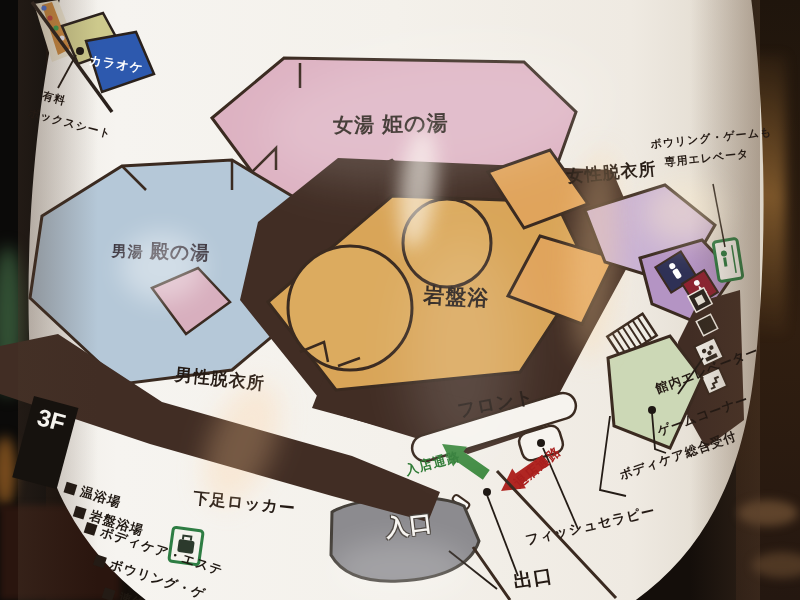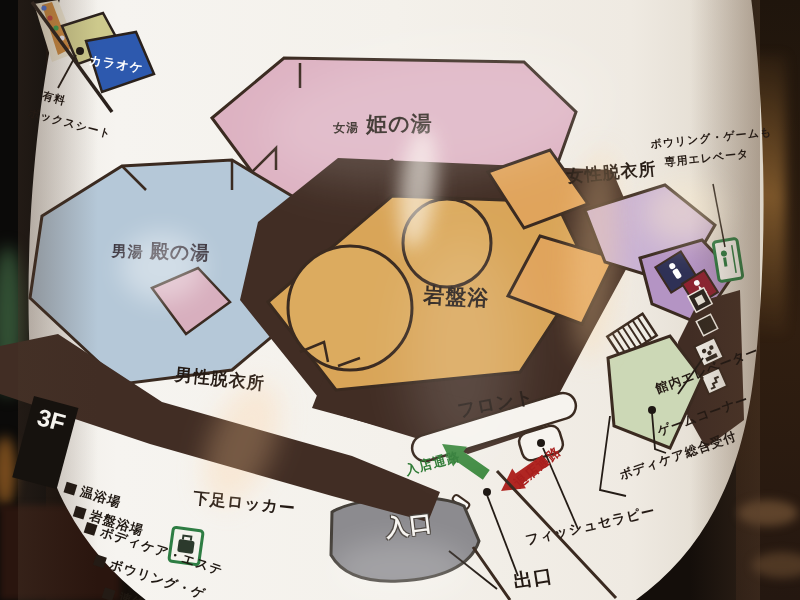--- a/index.html
+++ b/index.html
@@ -167,21 +167,21 @@
   </svg>
 
   <div class="abs" style="left:18px;top:0;width:80px;height:600px;background:linear-gradient(90deg,rgba(70,52,40,.4),rgba(70,52,40,0));"></div>
   <div class="abs" style="left:690px;top:0;width:70px;height:600px;background:linear-gradient(270deg,rgba(90,65,45,.38),rgba(90,65,45,0));"></div>
 
   <div class="lbl" style="left:90px;top:54px;transform:rotate(9deg);font-size:12.5px;color:#fff;">カラオケ</div>
   <div class="lbl" style="left:44px;top:90px;transform:rotate(15deg);font-size:11px;">有料</div>
   <div class="lbl" style="left:30px;top:107px;transform:rotate(15deg);font-size:11px;">ボックスシート</div>
 
   <div class="lbl" style="left:333px;top:114px;transform:rotate(-1deg);font-size:21px;">
-    <span class="sm" style="font-size:12px;">女湯</span>
+    <span class="sm" style="font-size:20px;">女湯</span>
     <span>姫の湯</span>
   </div>
   <div class="lbl" style="left:112px;top:240px;transform:rotate(2deg);font-size:19px;color:#322c36;">
     <span class="sm" style="font-size:15px;">男湯</span>
     <span>殿の湯</span>
   </div>
 
   <div class="lbl" style="left:566px;top:168px;transform:rotate(-5deg);font-size:17px;">女性脱衣所</div>
   <div class="lbl" style="left:650px;top:139px;transform:rotate(-6deg);font-size:11px;">ボウリング・ゲームも</div>
   <div class="lbl" style="left:664px;top:157px;transform:rotate(-6deg);font-size:11px;">専用エレベータ</div>

